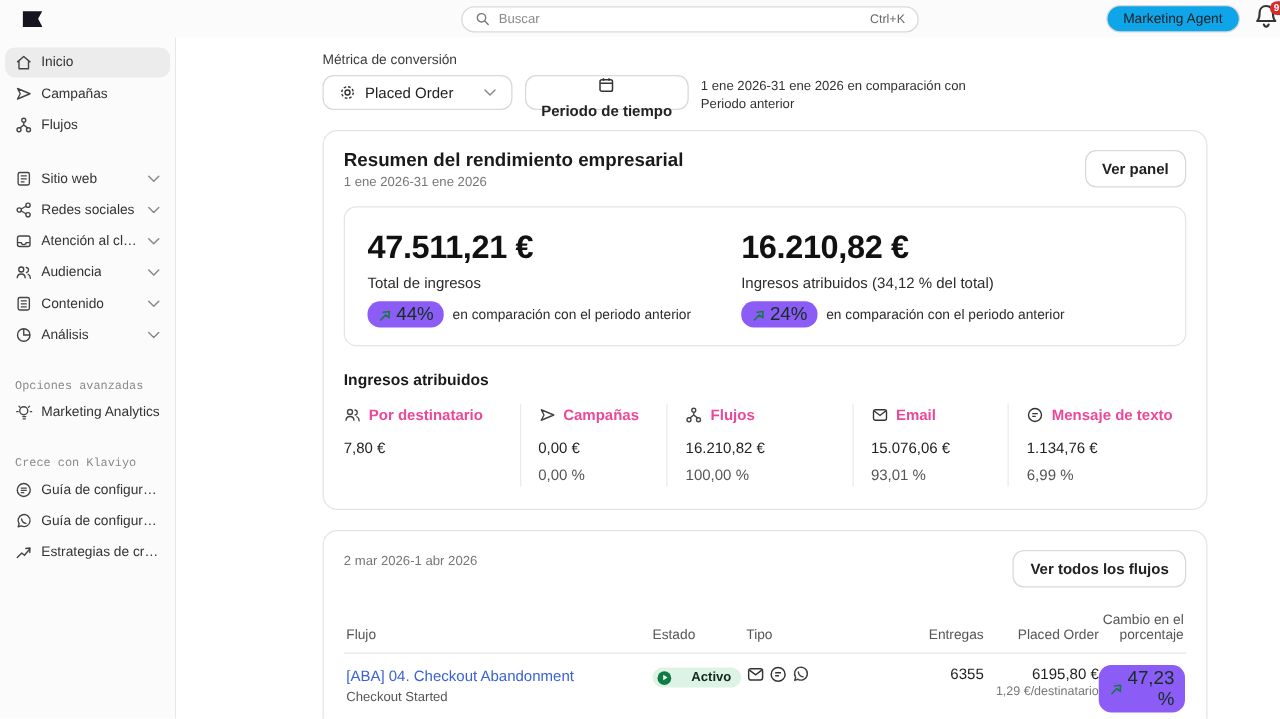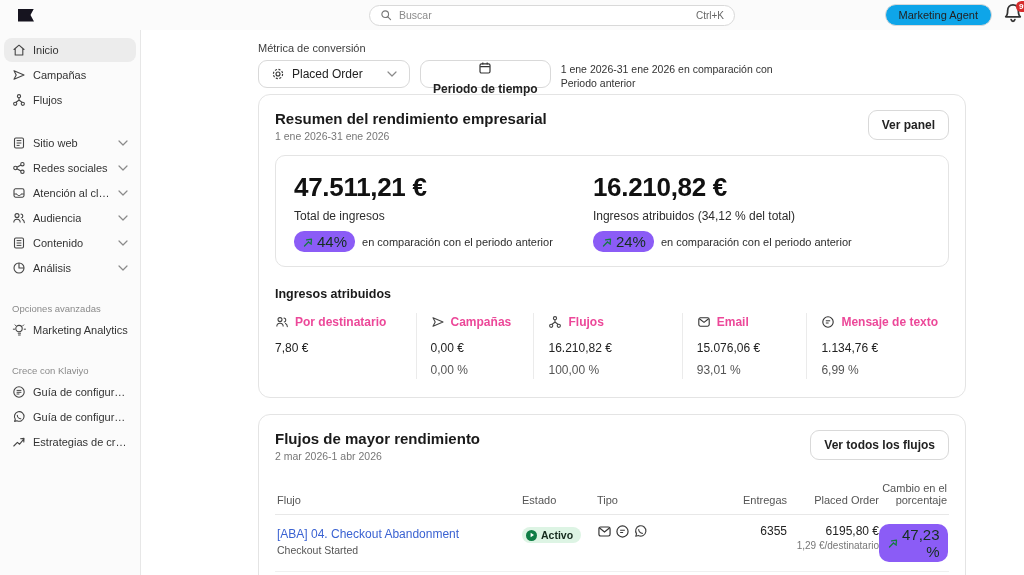--- a/index.html
+++ b/index.html
@@ -27,39 +27,39 @@
   
   .shell { display:flex; height:545px; }
   .sidebar { width:141px; flex:0 0 141px; background:#fbfbfb; border-right:1px solid #e7e7e7;
     padding:8px 4px 0 4px; font-size:11px; }
   .side-item { display:flex; align-items:center; gap:7px; padding:5px 8px; border-radius:8px;
     color:#333; cursor:pointer; margin-bottom:1px; }
   .side-item.active { background:#ececec; }
   .side-item .lbl { white-space:nowrap; overflow:hidden; text-overflow:ellipsis; }
   .side-item .chev { margin-left:auto; display:flex; }
   .side-gap { height:18px; }
-  .side-section-label { font-size:9.5px; color:#8a8a8a; padding:4px 8px 4px 8px; white-space:nowrap; }
+  .side-section-label { font-size:9.5px; color:#8a8a8a; padding:4px 8px 4px 8px; white-space:nowrap;font-family:Liberation Mono, monospace; }
   .icon { display:inline-flex; align-items:center; justify-content:center; flex:0 0 auto; }
 
   .main { flex:1; padding:12px 0 0 117px; background:#fff; }
 
   
   .filter-label { font-size:11px; color:#3c3c3c; margin-bottom:6px; }
   .filter-row { display:flex; align-items:flex-start; gap:10px; }
   .pill-btn { display:flex; align-items:center; gap:7px; border:1px solid #d9d9d9; background:#fff;
     border-radius:9px; height:28px; padding:0 12px; font-size:12px; color:#222; cursor:pointer;
     font-family:"Liberation Sans", sans-serif; }
   .metric-dd { width:152px; }
   .metric-dd .chev { margin-left:auto; display:flex; }
   .period-btn { font-weight:bold;flex-direction:column; }
   .period-note { font-size:10.5px; color:#333; line-height:1.35; padding-top:2px; }
 
   
   .card { width:708px; border:1px solid #e4e4e4; border-radius:12px; background:#fff;
-    margin-top:4px; padding:15px 16px 18px 16px; }
+    margin-top:14px; padding:15px 16px 18px 16px; }
   .card-head { display:flex; align-items:flex-start; }
   .card-title { font-size:15px; font-weight:bold; color:#1a1a1a; }
   .card-sub { font-size:10.5px; color:#777; margin-top:3px; }
   .card-action { margin-left:auto; border:1px solid #d9d9d9; background:#fff; border-radius:9px;
     padding:7px 13px; font-size:12px; font-weight:bold; color:#222; cursor:pointer; white-space:nowrap;
     font-family:"Liberation Sans", sans-serif; }
 
   .metrics-box { border:1px solid #e4e4e4; border-radius:10px; margin-top:13px; padding:16px 18px 14px 18px;
     display:flex; }
   .metric-col { flex:1; }
@@ -87,21 +87,21 @@
   .frow { display:flex; align-items:flex-start; padding:9px 2px; border-bottom:1px solid #f0f0f0; }
   .frow.head { padding:4px 2px 8px 2px; font-size:11px; color:#555; border-bottom:1px solid #e8e8e8; align-items:flex-end;}
   .fc-flow { flex:0 0 245px; }
   .fc-status { flex:0 0 75px; }
   .fc-type { flex:0 0 120px; display:flex; gap:3px; align-items:center; }
   .fc-deliv { flex:0 0 70px; text-align:right; font-size:12px; color:#222; }
   .fc-value { flex:0 0 92px; text-align:right; }
   .fc-change { flex:1; text-align:right; }
   .flow-link { font-size:12px; color:#3a62d2; text-decoration:none; cursor:pointer; }
   .flow-trigger { font-size:10.5px; color:#555; margin-top:2px; }
-  .status-pill { display:inline-flex; align-items:center; gap:4px; background:#ddf4e4; border-radius:10px;
+  .status-pill { display:inline-flex; align-items:center; gap:16px; background:#ddf4e4; border-radius:10px;
     padding:2px 8px 2px 4px; font-size:10.5px; font-weight:bold; color:#15291d; }
   .play-dot { width:11px; height:11px; background:#0f7c45; border-radius:50%; display:inline-flex;
     align-items:center; justify-content:center; }
   .play-dot svg { display:block; }
   .pvalue { font-size:12px; color:#222; }
   .pper { font-size:10px; color:#777; margin-top:2px; }
   .chan-ic { display:inline-flex; }
 </style>
 </head>
 <body>
@@ -501,21 +501,20 @@
             </div>
           <div class="attr-val">1.134,76 €</div>
           <div class="attr-pct">6,99 %</div>
         </div>
       </div>
     </div>
 
     <div class="card" style="margin-top:16px; padding-bottom:4px;">
       <div class="card-head">
         <div>
-          <div class="card-title">Flujos de mayor rendimiento</div>
           <div class="card-sub">2 mar 2026-1 abr 2026</div>
         </div>
         <button class="card-action">Ver todos los flujos</button>
       </div>
 
       <div class="ftable">
         <div class="frow head">
           <div class="fc-flow">Flujo</div>
           <div class="fc-status">Estado</div>
           <div class="fc-type">Tipo</div>

